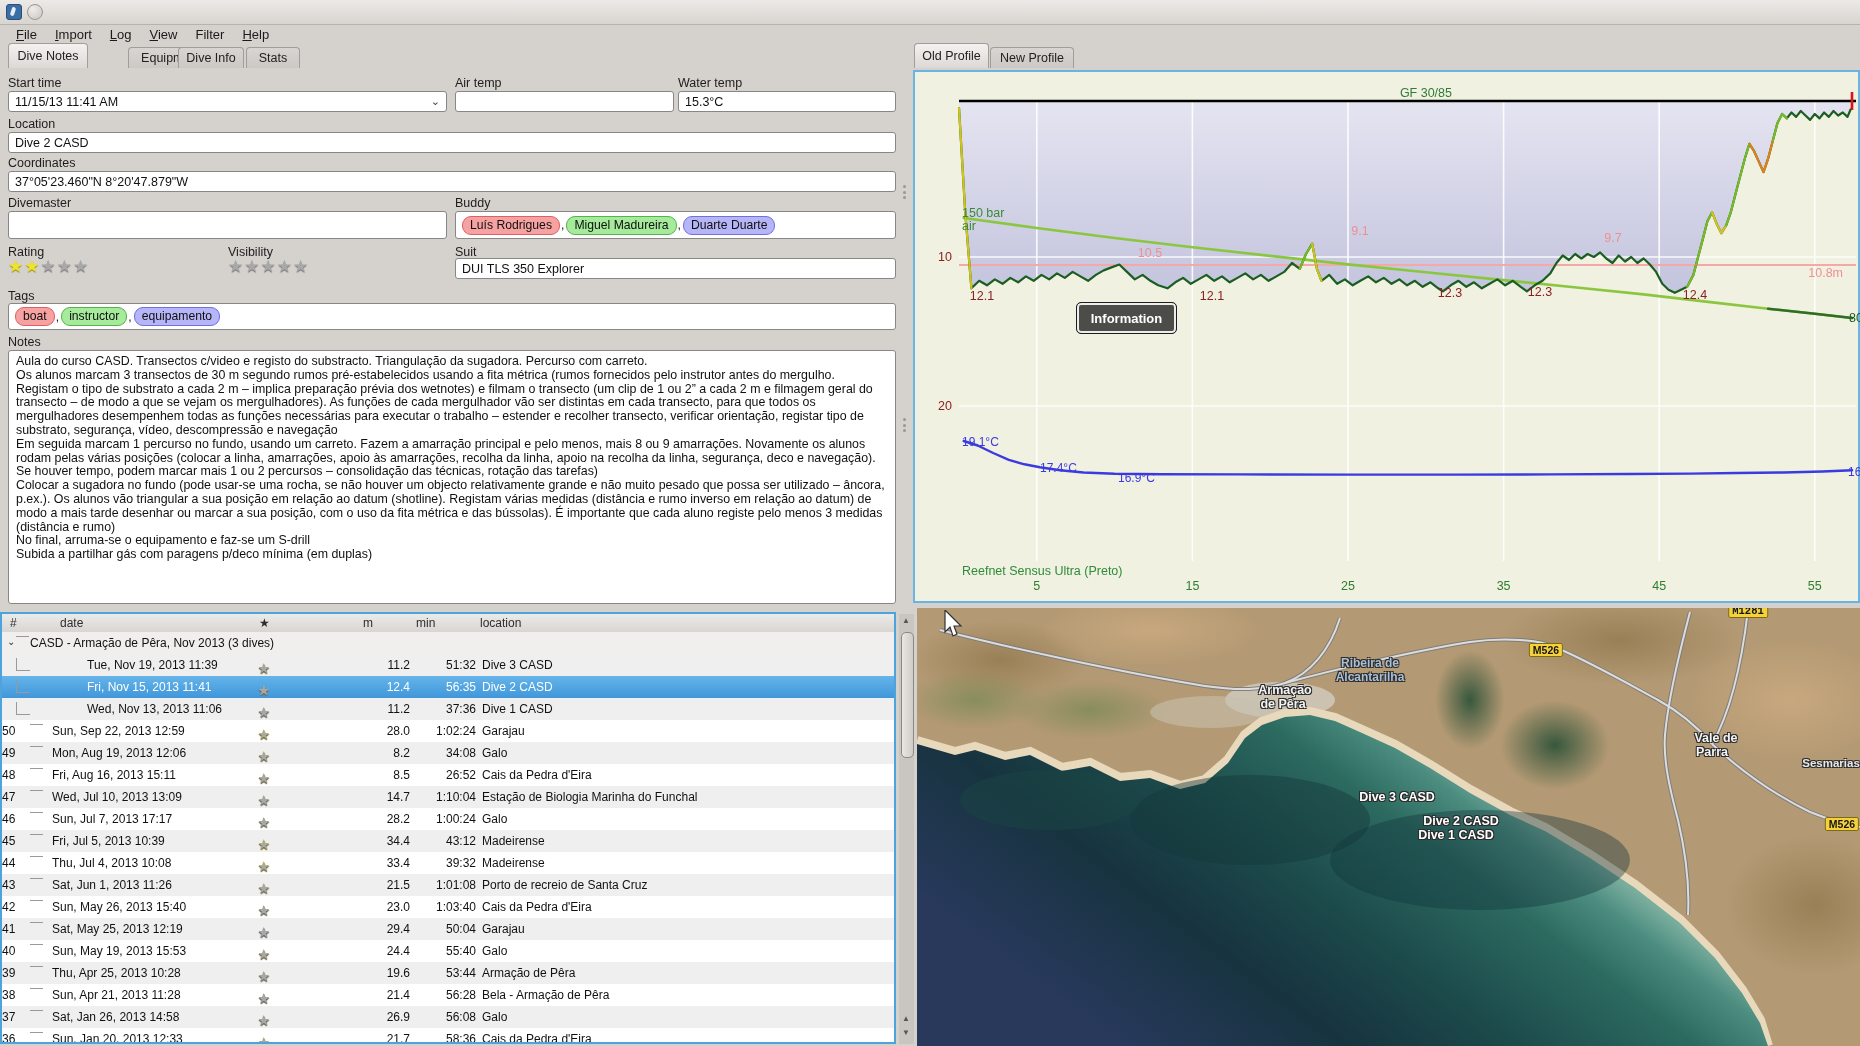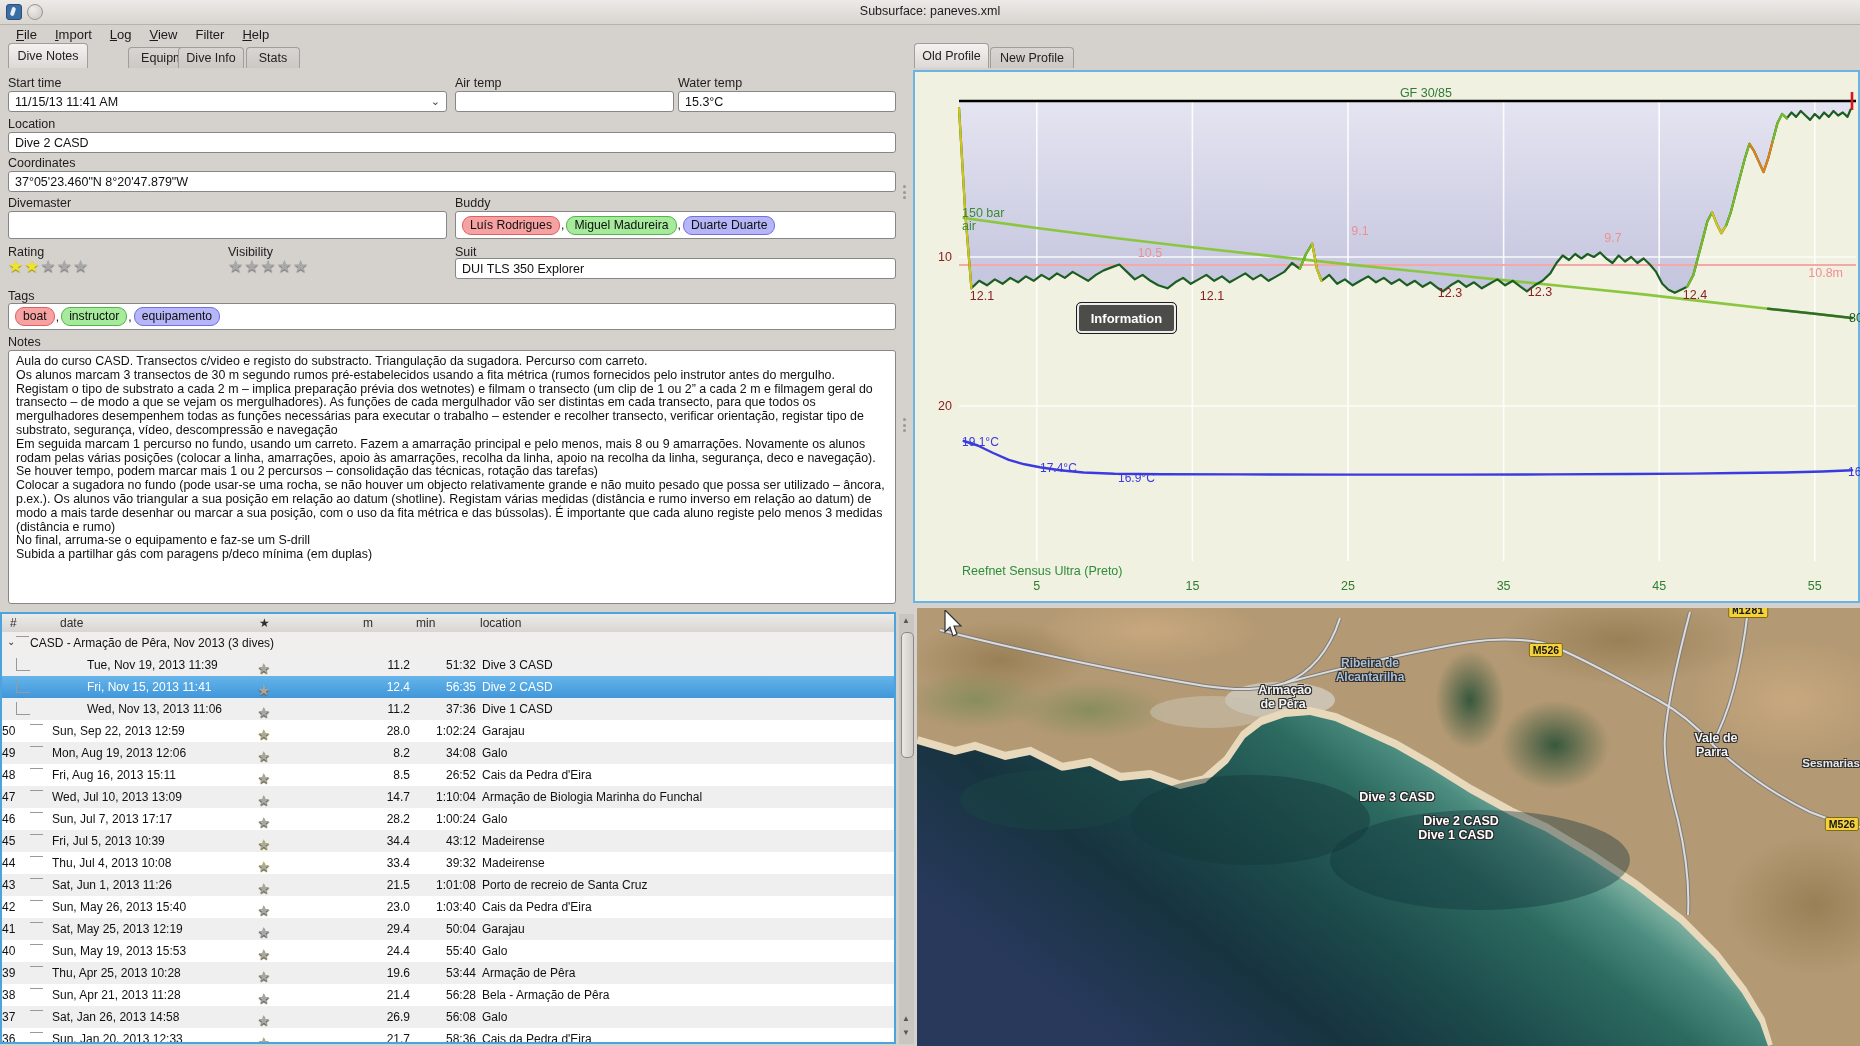--- a/index.html
+++ b/index.html
@@ -74,21 +74,20 @@
   .map-lbl.dive{color:#ffffff;font-size:12.5px}
   .badge{position:absolute;transform:translate(-50%,-50%);background:#f5d23c;border:1px solid #7c6b12;border-radius:2px;
     color:#161616;font-size:10.5px;font-weight:bold;padding:0 3px;line-height:12px}
 </style>
 </head>
 <body>
 
 <div class="abs" id="titlebar">
   <div class="abs" id="app-icon"></div>
   <div class="abs" id="tray-circle"></div>
-  <div id="win-title">Subsurface: paneves.xml</div>
 </div>
 <div class="abs" id="menubar">
     <div class="menu-item"><u>F</u>ile</div>
     <div class="menu-item"><u>I</u>mport</div>
     <div class="menu-item"><u>L</u>og</div>
     <div class="menu-item"><u>V</u>iew</div>
     <div class="menu-item">Filter</div>
     <div class="menu-item"><u>H</u>elp</div>
   </div>
 
@@ -270,21 +269,21 @@
         <span class="dt-date">Wed, Jul 10, 2013 13:09</span>
         <span class="dt-stars">
           <span class="st on">★</span>
           <span class="st on">★</span>
           <span class="st">★</span>
           <span class="st">★</span>
           <span class="st">★</span>
         </span>
         <span class="dt-m">14.7</span>
         <span class="dt-min">1:10:04</span>
-        <span class="dt-loc">Armação de Biologia Marinha do Funchal</span>
+        <span class="dt-loc">Estação de Biologia Marinha do Funchal</span>
       </div>
       <div class="dt-row" style="top: 194px;">
         <span class="rootdash"></span>
         <span class="dt-num">46</span>
         <span class="dt-date">Sun, Jul 7, 2013 17:17</span>
         <span class="dt-stars">
           <span class="st on">★</span>
           <span class="st on">★</span>
           <span class="st">★</span>
           <span class="st">★</span>

